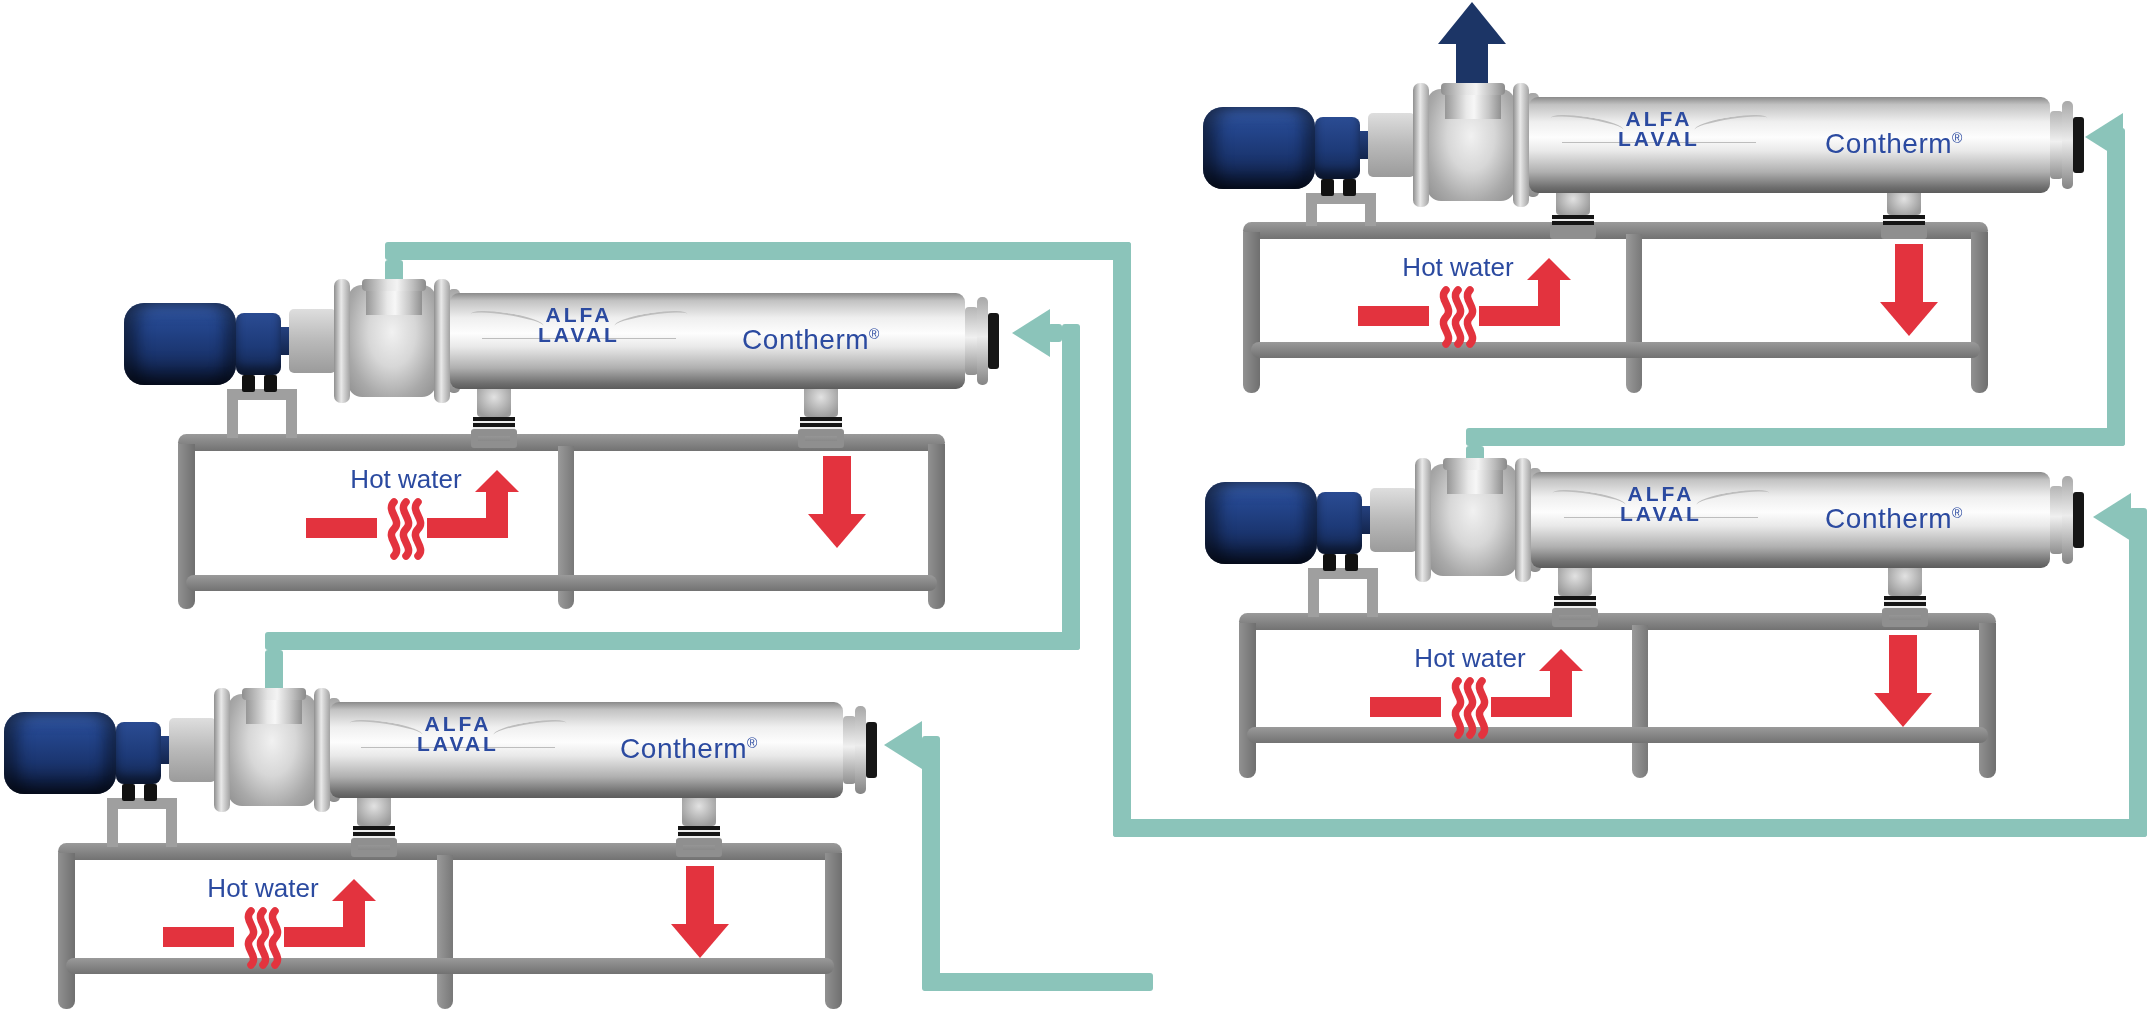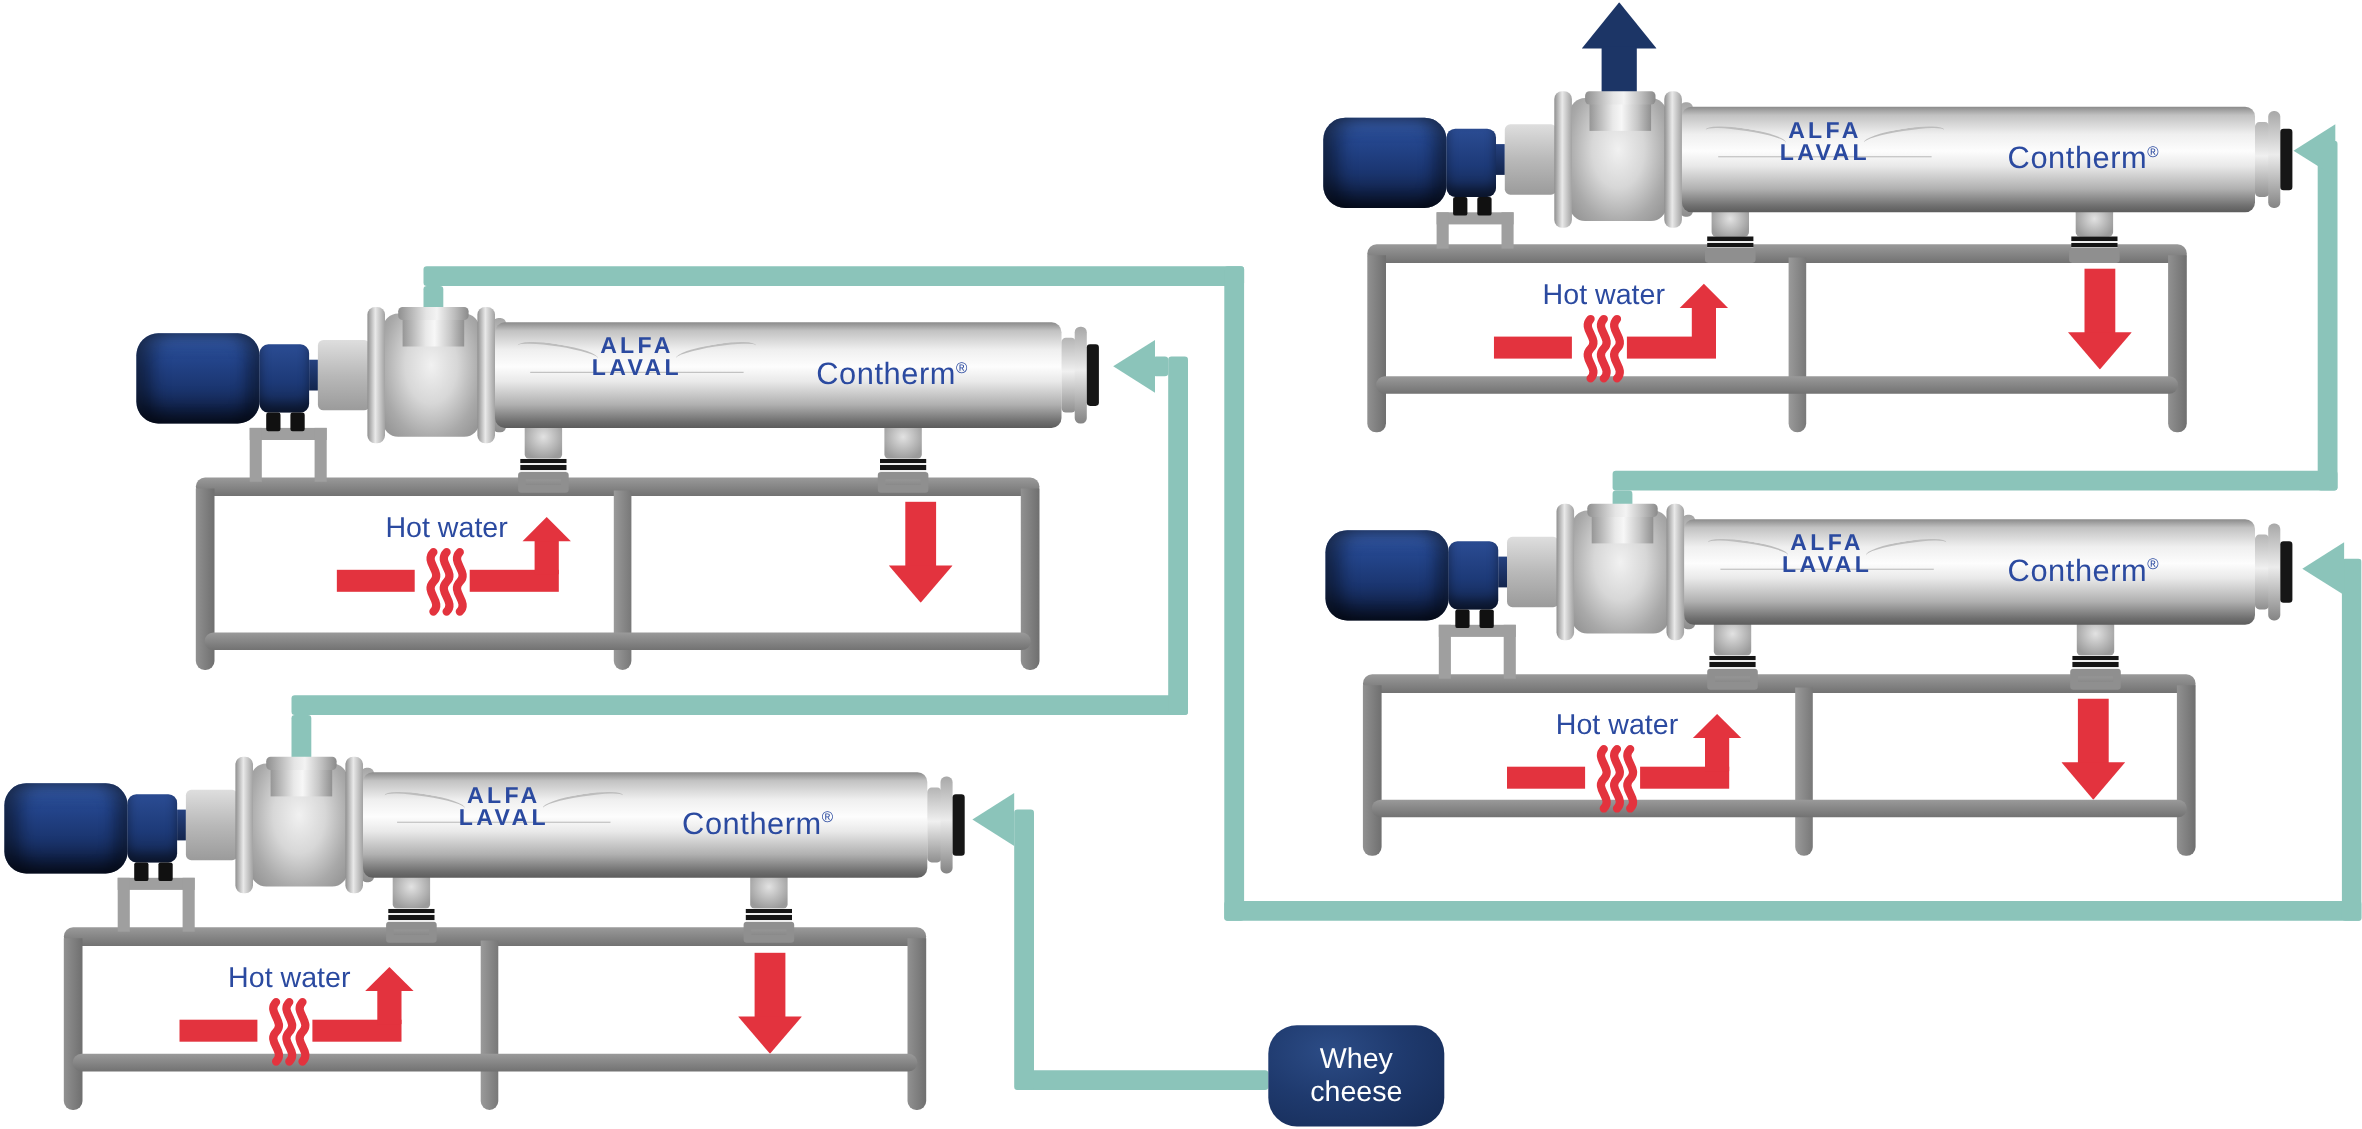--- a/index.html
+++ b/index.html
@@ -338,18 +338,14 @@
       <span class="sw sw-h"></span>
       <span class="ln">ALFA</span>
       <span class="ln">LAVAL</span>
     </div>
     <div class="contherm" style="left:1804px;top:128px;"><span>Contherm</span><sup>®</sup></div>
     <div class="cap-neck" style="left:2050px;top:111px;width:13px;height:68px;"></div>
     <div class="cap-ring" style="left:2062px;top:101px;width:11px;height:88px;"></div>
     <div class="gasket" style="left:2073px;top:117px;width:11px;height:56px;"></div>
   </div>
 
-  <div class="whey">
-    <span>Whey</span>
-    <span>cheese</span>
-  </div>
 
 </div>
 
 </body></html>

